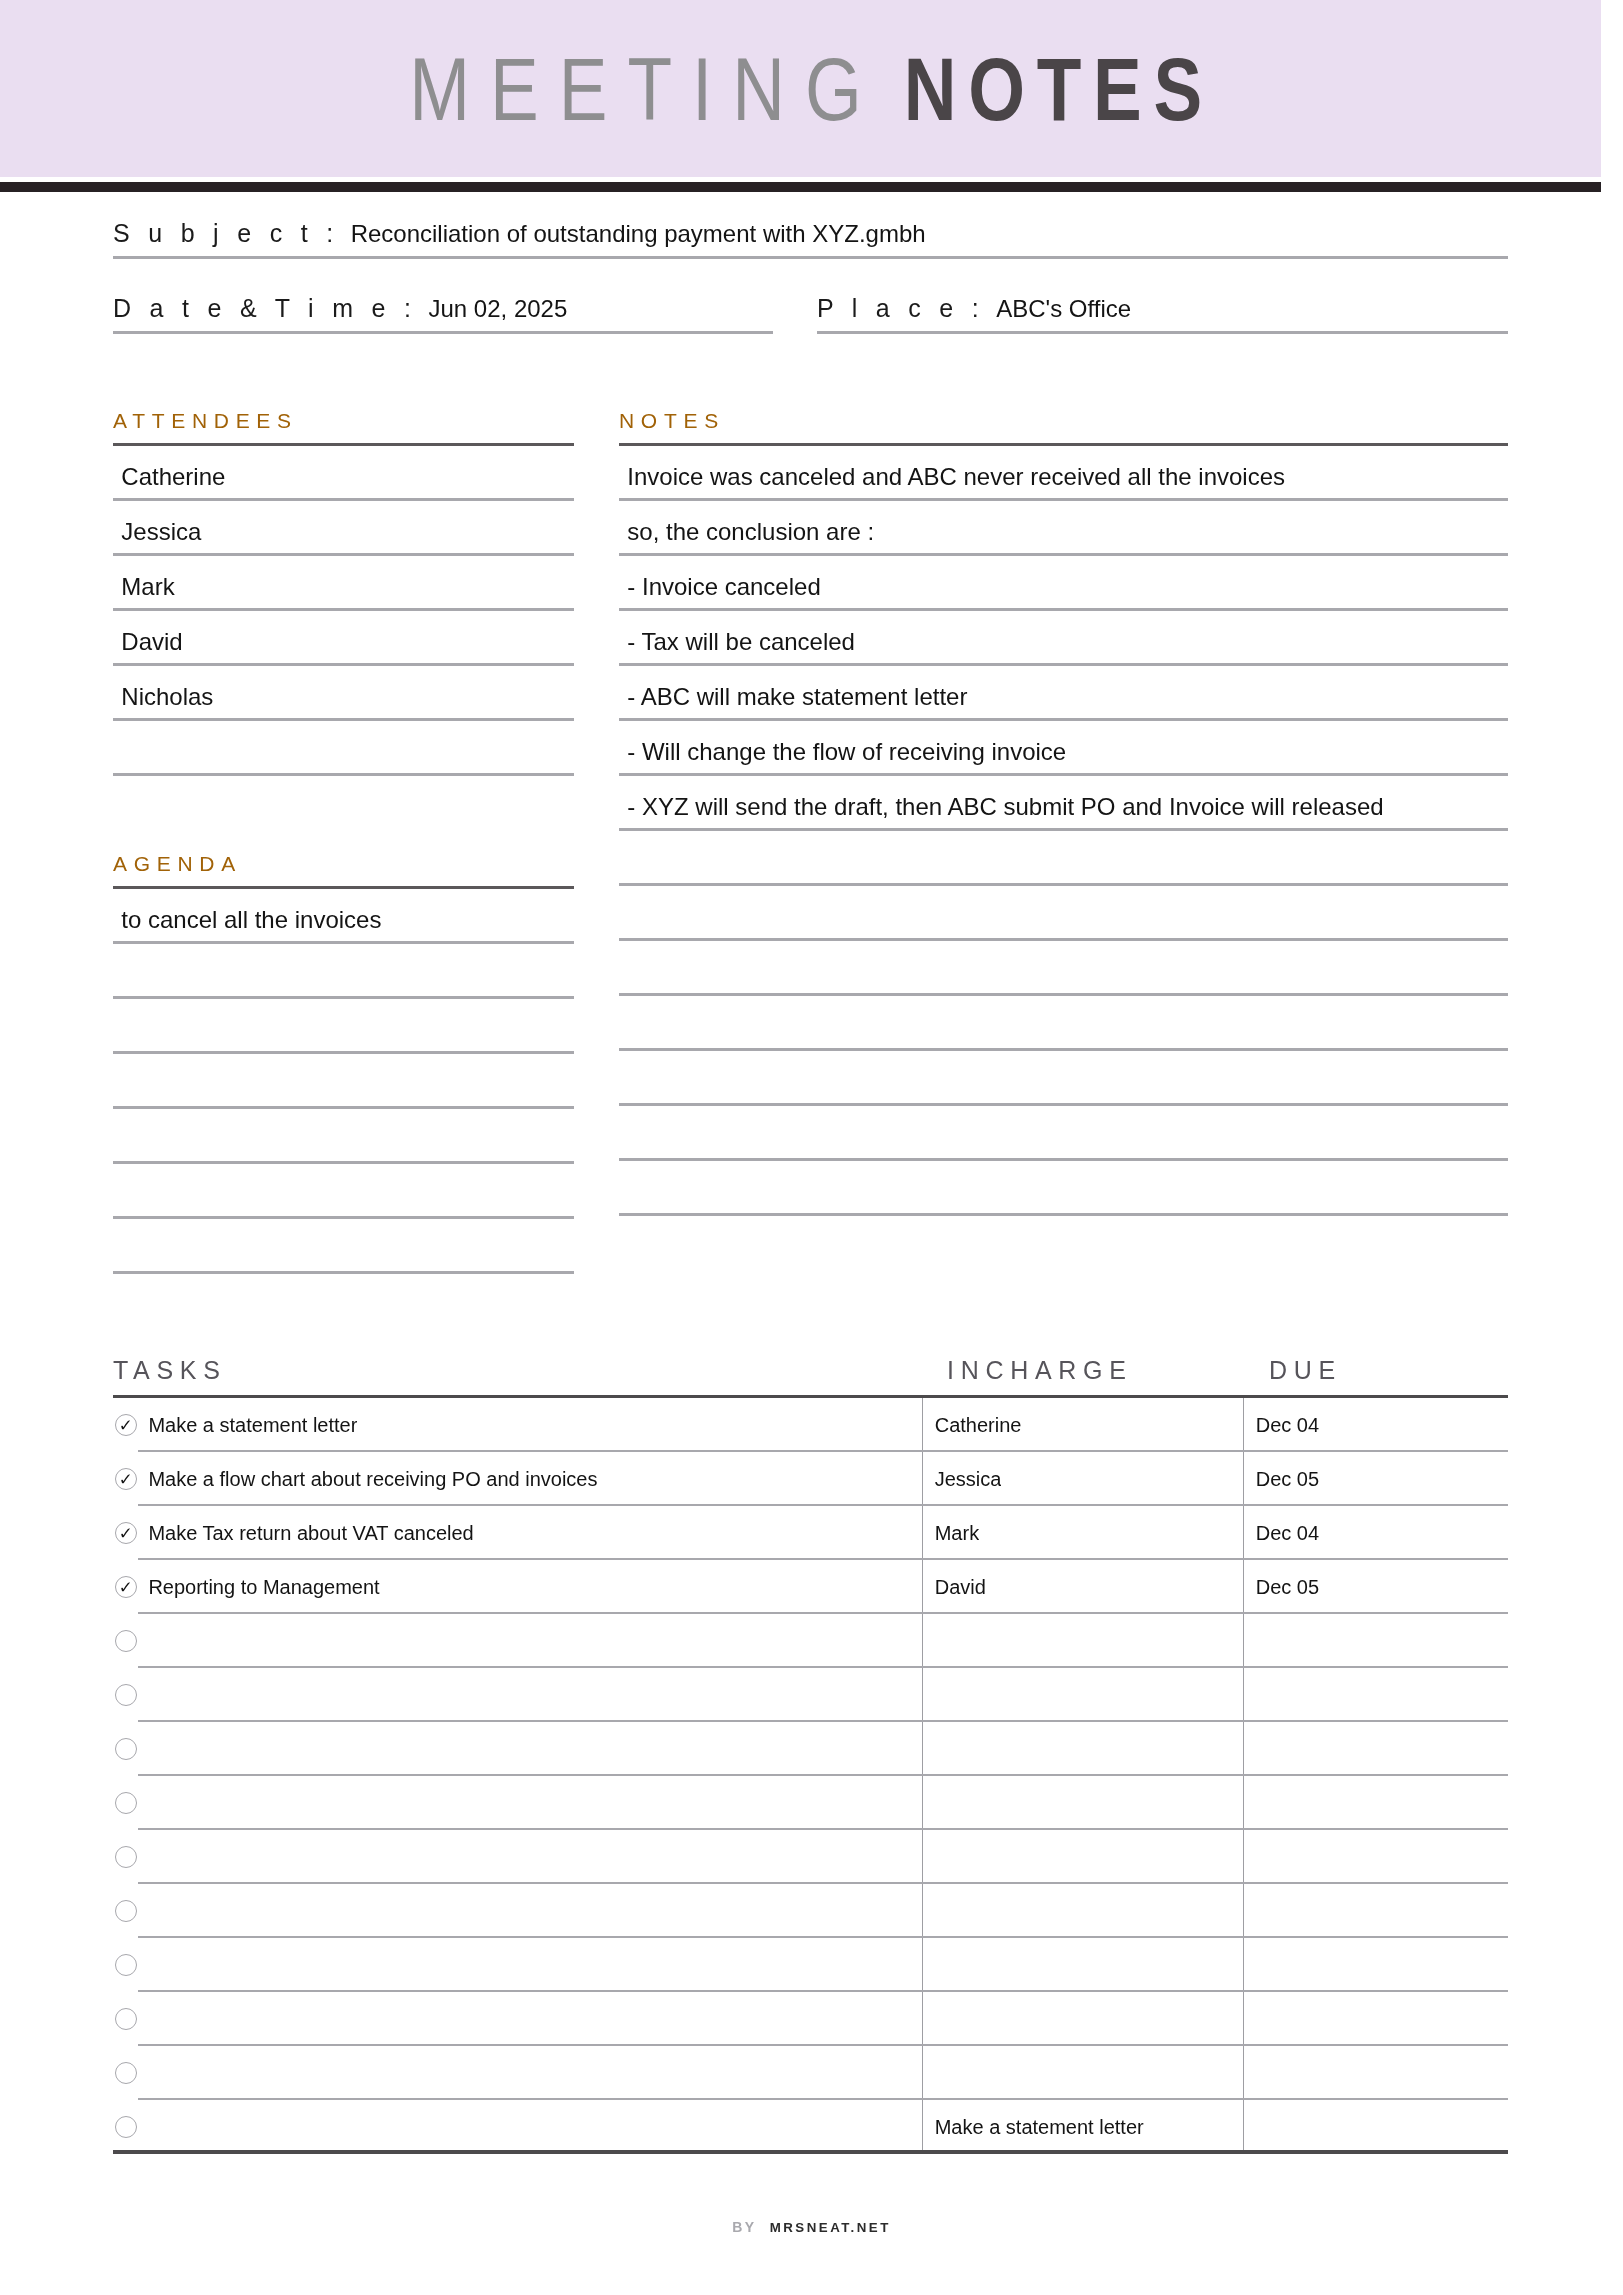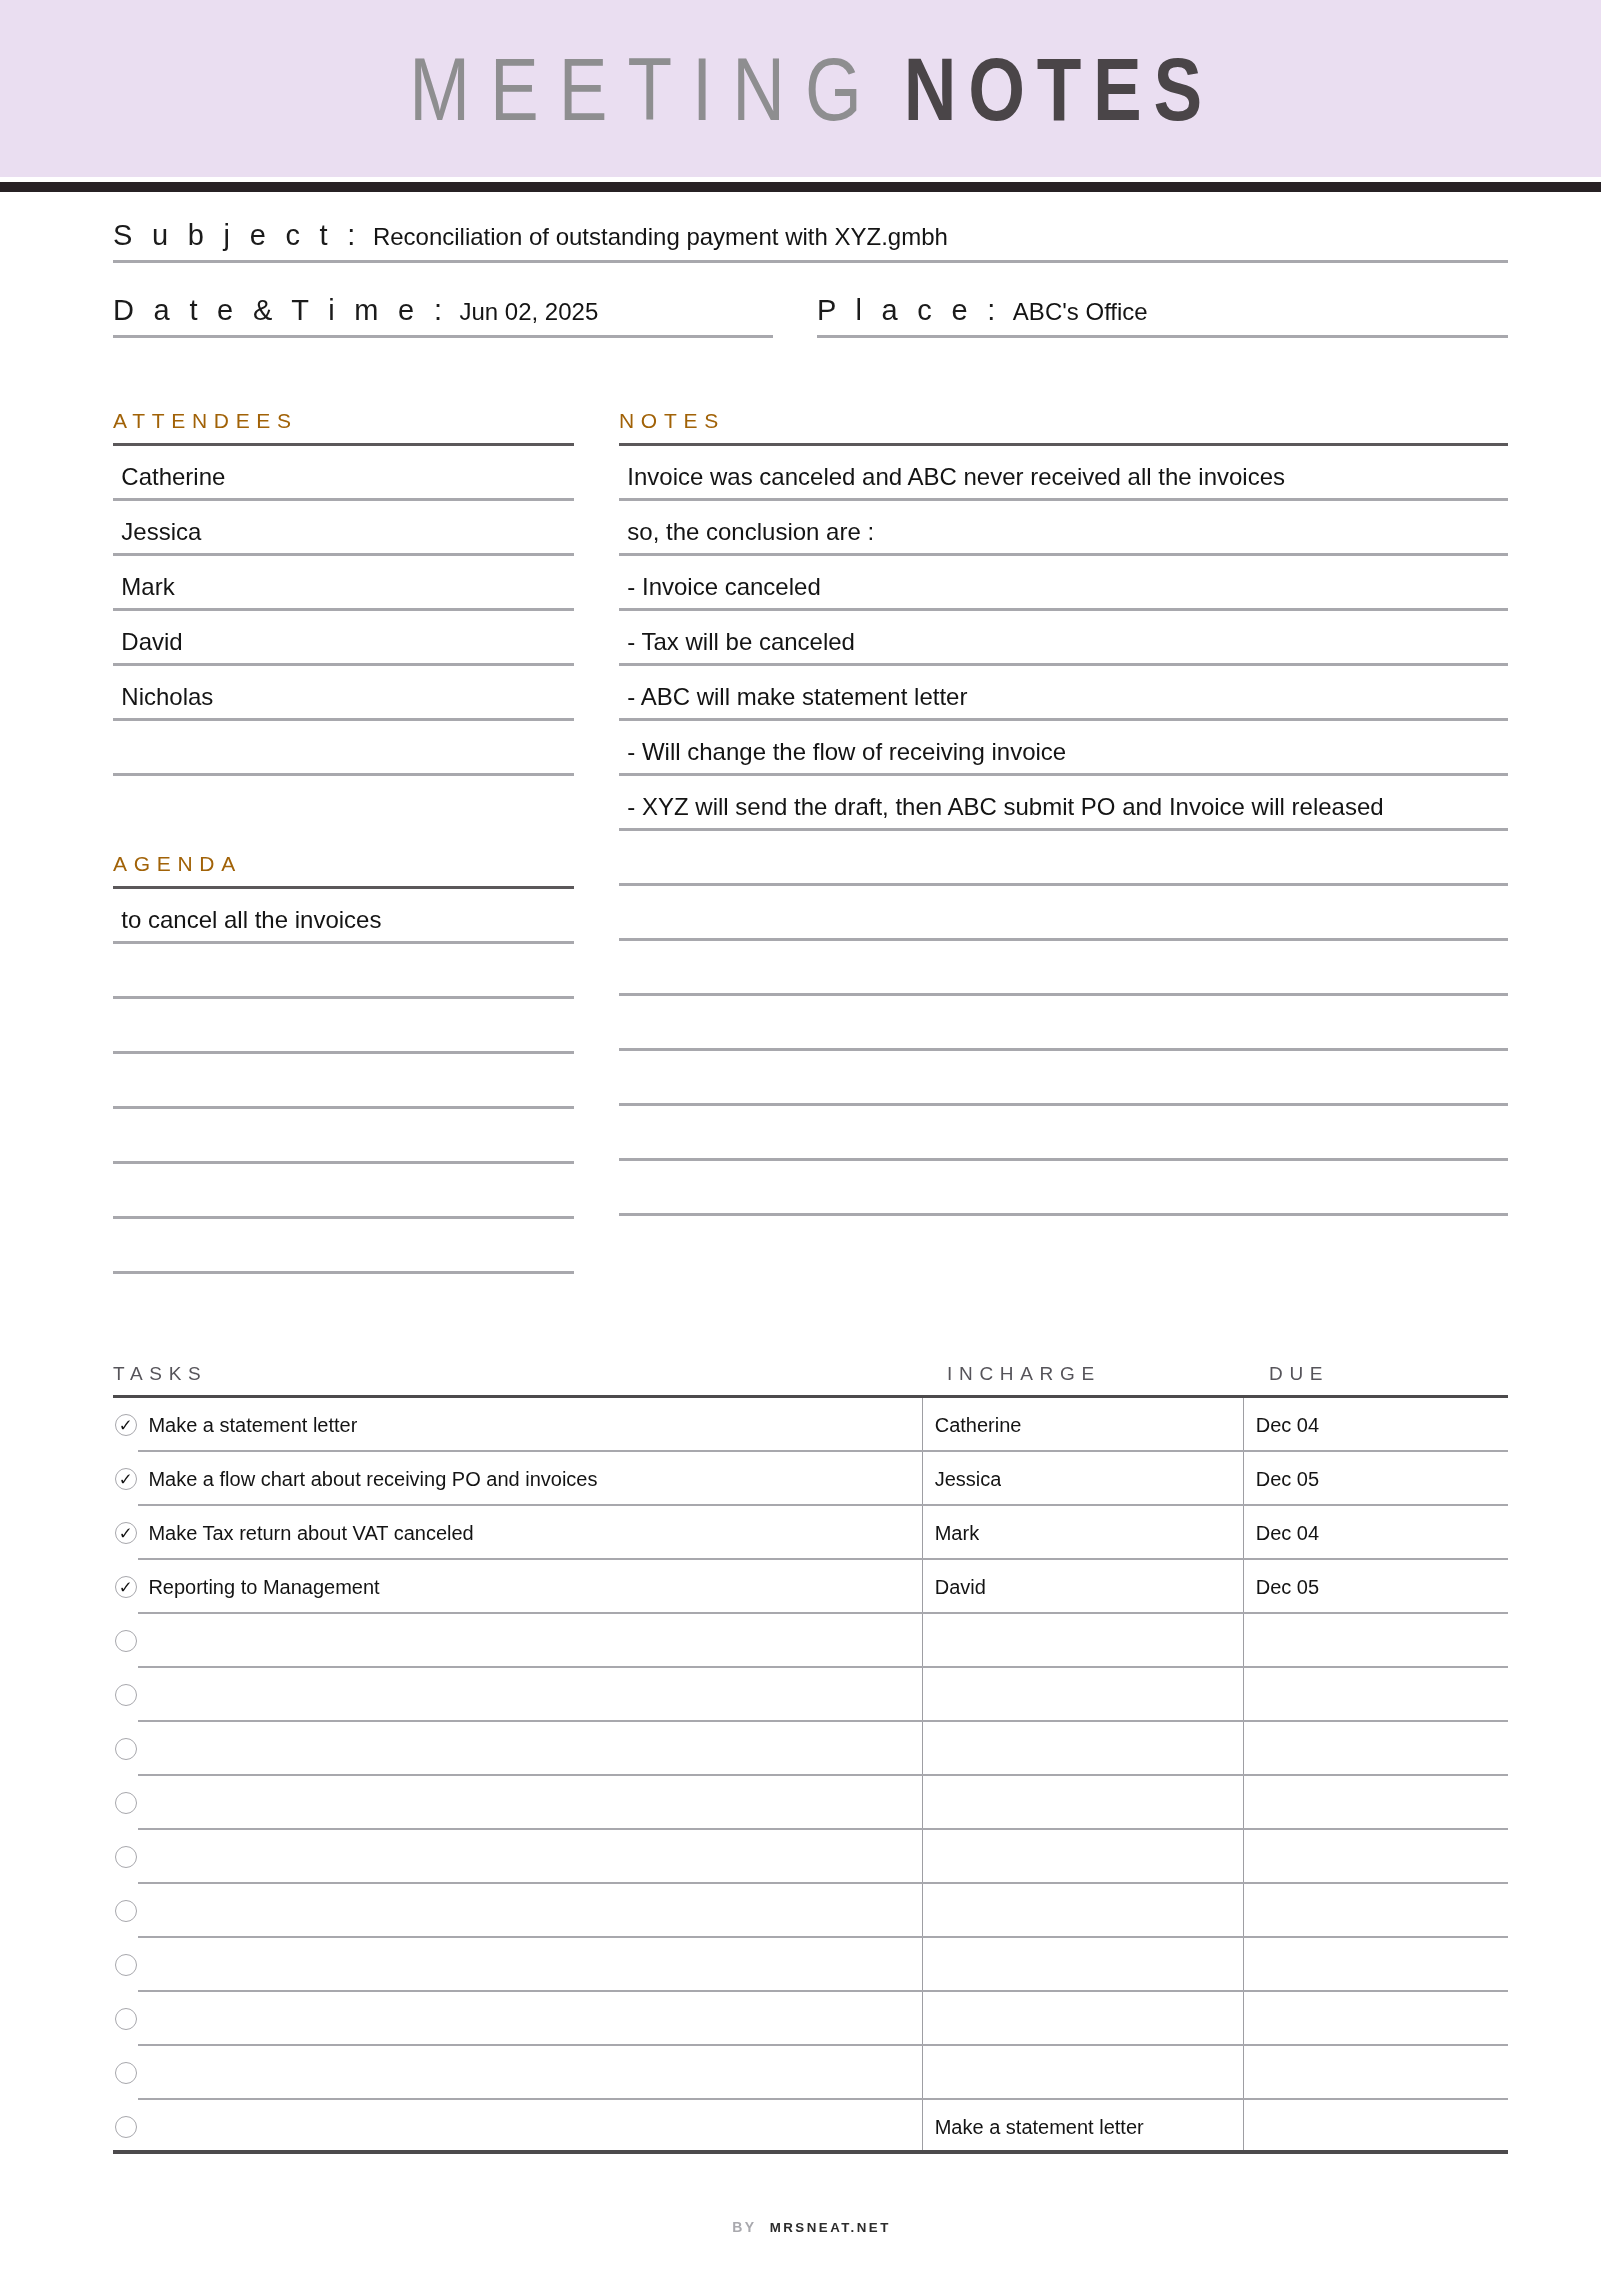--- a/index.html
+++ b/index.html
@@ -68,21 +68,21 @@
     position: absolute;
   }
   .field-row {
     display: flex;
     align-items: baseline;
     padding-bottom: 8.3px;
     white-space: nowrap;
     overflow: hidden;
   }
   .field-label {
-    font-size: 29px;
+    font-size: 25px;
     letter-spacing: 5.8px;
     color: #1b1b1b;
     font-weight: 400;
   }
   .field-value {
     font-size: 24px;
     color: #141414;
     margin-left: 11.7px;
     font-weight: 400;
   }
@@ -124,21 +124,21 @@
 
   
   .tasks-wrap { position: absolute; left: 113px; top: 1345px; width: 1395px; }
   .tasks-head {
     position: relative;
     height: 40px;
   }
   .th {
     position: absolute;
     bottom: 0;
-    font-size: 19px;
+    font-size: 25px;
     letter-spacing: 6.7px;
     color: #56545a;
     font-weight: 500;
   }
   .th-tasks   { left: 0; }
   .th-incharge{ left: 834px; }
   .th-due     { left: 1156px; }
 
   .tasks-table {
     position: relative;

